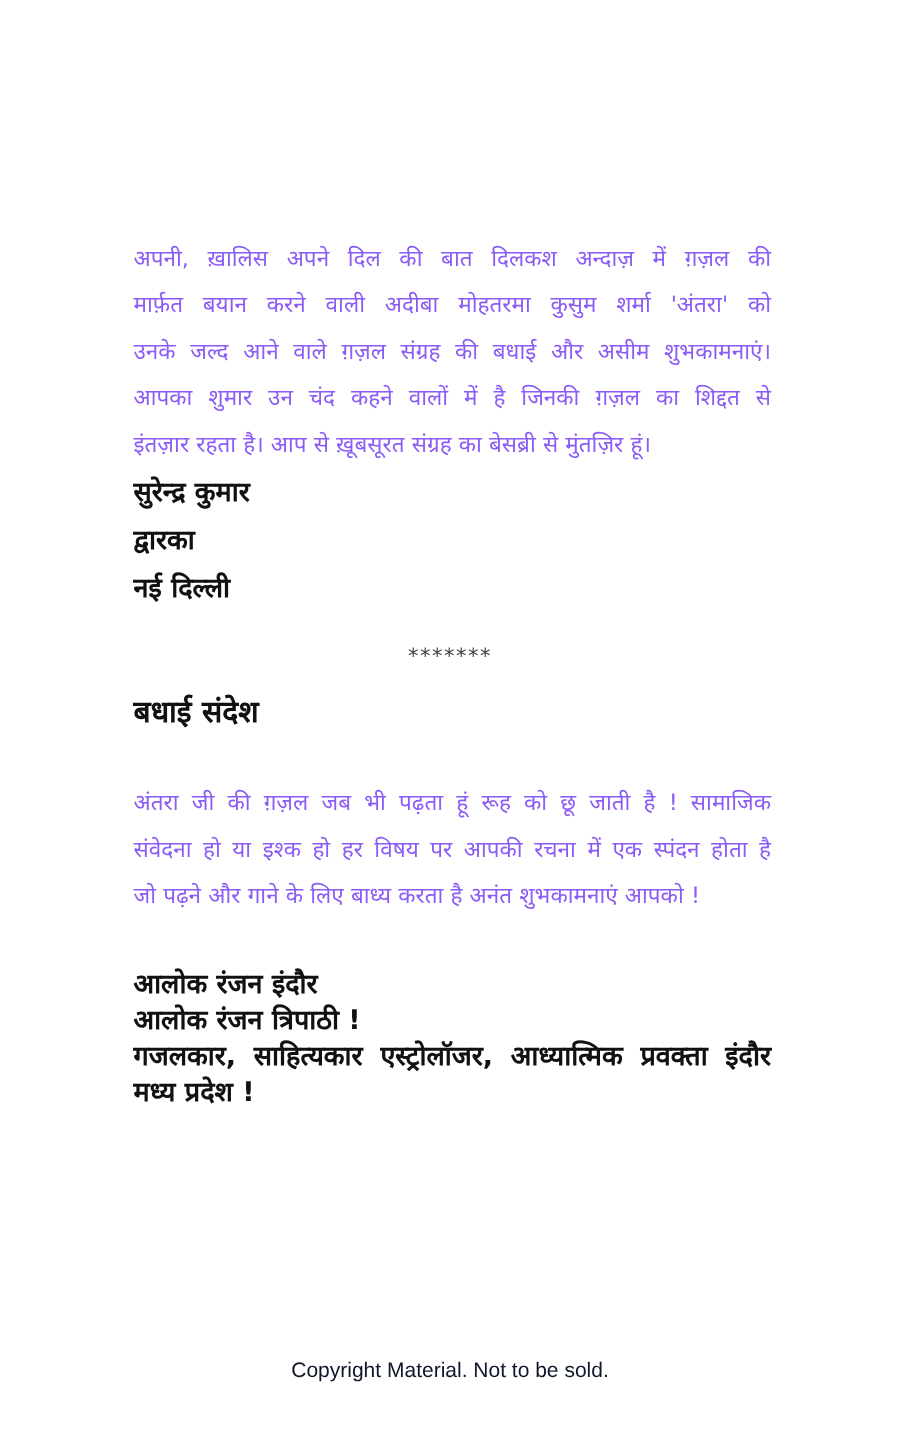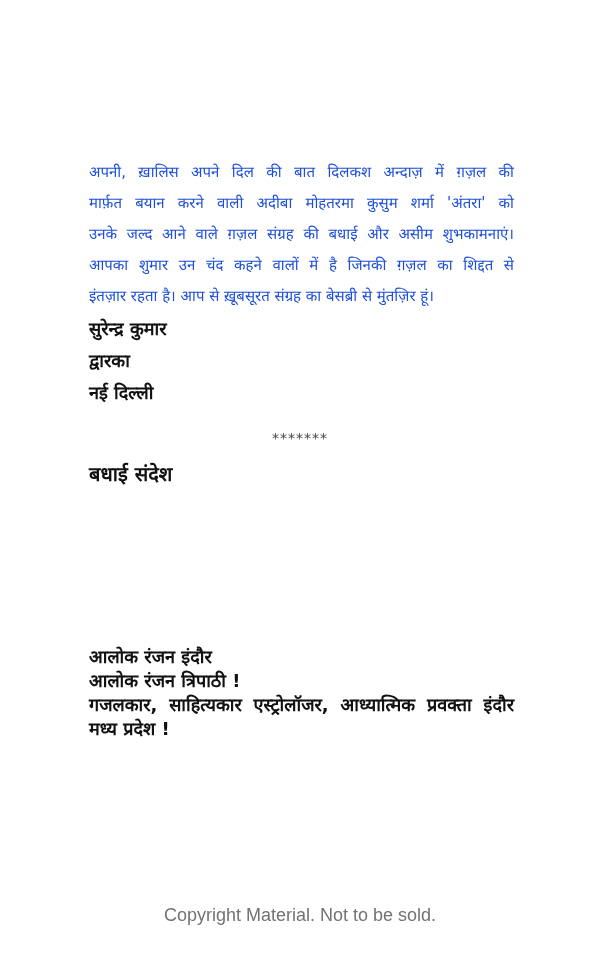--- a/index.html
+++ b/index.html
@@ -1,29 +1,29 @@
 <!DOCTYPE html>
 <html><head>
 <meta charset="utf-8">
 <style>
   html, body { margin: 0; padding: 0; background: #ffffff; }
   body { width: 600px; height: 960px; position: relative; overflow: hidden;
          font-family: "DejaVu Sans", sans-serif; color: #1a1a1a; }
   .page { position: absolute; left: 0; top: 0; width: 600px; height: 960px; }
   .heading { position: absolute; left: 89px; font-weight: bold; font-size: 20px; color: #111; white-space: nowrap; }
-  .para { position: absolute; left: 89px; width: 425px; font-size: 15px; color: #1d4ed8; }
+  .para { position: absolute; left: 89px; width: 425px; font-size: 15px; color: #8b5cf6; }
   .para .line { height: 31px; line-height: 31px; white-space: nowrap; overflow: visible; }
   .para .justify { text-align: justify; text-align-last: justify; }
   .sig { position: absolute; left: 89px; font-size: 18px; font-weight: bold; color: #111; white-space: nowrap; }
   .sig .line { height: 32px; line-height: 32px; }
   .sig2 .line { height: 24px; line-height: 24px; }
   .sig2 .justify { text-align: justify; text-align-last: justify; width: 425px; }
   .sep { position: absolute; left: 0; width: 600px; top: 430px; text-align: center; font-size: 14px; color: #444; letter-spacing: 1px; }
   .footer { position: absolute; left: 0; width: 600px; top: 905px; text-align: center;
-            font-family: "Liberation Sans", sans-serif; font-size: 18px; color: #737373; }
+            font-family: "Liberation Sans", sans-serif; font-size: 14px; color: #0f172a; }
 </style>
 </head>
 <body>
 
 <div class="page">
 
 
   <div class="para" style="top:157px;">
     <div class="line justify">अपनी, ख़ालिस अपने दिल की बात दिलकश अन्दाज़ में ग़ज़ल की</div>
     <div class="line justify">मार्फ़त बयान करने वाली अदीबा मोहतरमा कुसुम शर्मा 'अंतरा' को</div>
@@ -35,20 +35,25 @@
   <div class="sig" style="top:313px;">
     <div class="line">सुरेन्द्र कुमार</div>
     <div class="line">द्वारका</div>
     <div class="line">नई दिल्ली</div>
   </div>
 
   <div class="sep">*******</div>
 
   <div class="heading" style="top:460px;text-align:right;">बधाई संदेश</div>
 
+  <div class="para" style="top:520px;">
+    <div class="line justify">अंतरा जी की ग़ज़ल जब भी पढ़ता हूं रूह को छू जाती है ! सामाजिक</div>
+    <div class="line justify">संवेदना हो या इश्क हो हर विषय पर आपकी रचना में एक स्पंदन होता है</div>
+    <div class="line">जो पढ़ने और गाने के लिए बाध्य करता है अनंत शुभकामनाएं आपको !</div>
+  </div>
 
   <div class="sig sig2" style="top:620px;margin-top:25px;">
     <div class="line">आलोक रंजन इंदौर</div>
     <div class="line">आलोक रंजन त्रिपाठी !</div>
     <div class="line justify">गजलकार, साहित्यकार एस्ट्रोलॉजर, आध्यात्मिक प्रवक्ता इंदौर</div>
     <div class="line">मध्य प्रदेश !</div>
   </div>
 
   <div class="footer">Copyright Material. Not to be sold.</div>
 </div>

